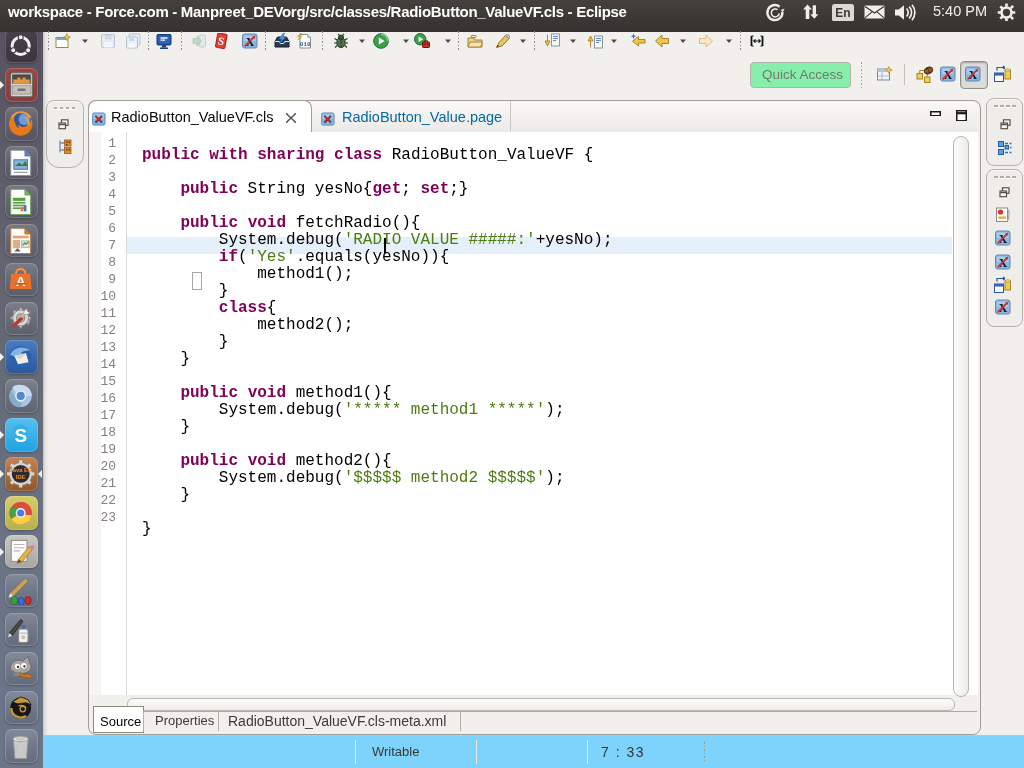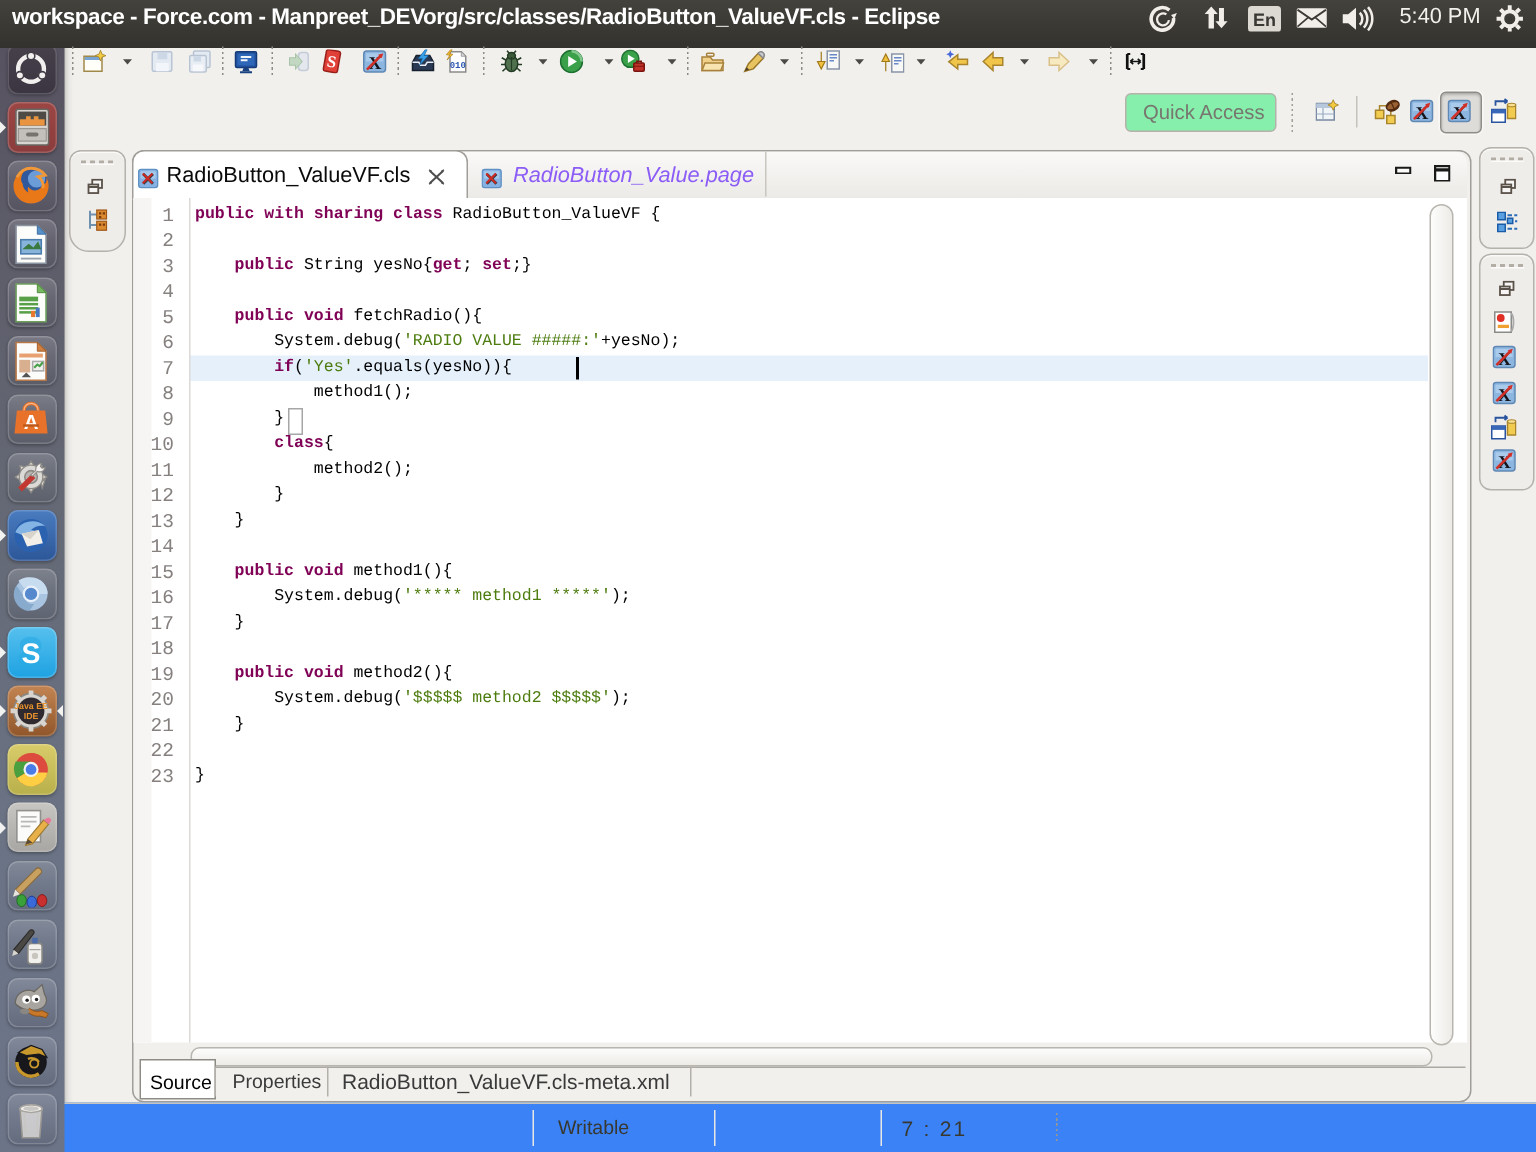--- a/index.html
+++ b/index.html
@@ -32,41 +32,41 @@
      border:1px solid #A19E99;border-bottom:none;border-radius:8px 8px 0 0;}
   #tab2{left:311px;top:100.5px;width:199px;height:30px;border-right:1px solid #C9C6C0;}
   #edtext{left:89px;top:131.5px;width:889px;height:563px;background:#fff;}
   .fastview{position:absolute;background:#EFEDEA;border:1px solid #B5B2AC;border-radius:8px;
      box-shadow:inset 0 1px 0 #FBFAF9;}
   .handle{position:absolute;top:5.5px;left:7px;width:22px;height:2px;
      background-image:repeating-linear-gradient(90deg,#B2AEA5 0 3.5px,transparent 3.5px 6px);
      border-bottom:1px solid #FCFBFA;}
   .mono{font-family:"Liberation Mono",monospace;}
   svg{display:block;}
-  pre{margin:0;font-family:"Liberation Mono",monospace;font-size:11px;line-height:17px;}
+  pre{margin:12px;font-family:"Liberation Mono",monospace;font-size:16px;line-height:17px;}
   .kw{color:#7F0055;font-weight:bold;}
   .st{color:#4d7c0f;}
 </style>
 </head>
 <body>
 
 <div id="win" class="abs">
 
   <div class="fastview" style="left:3.5px;top:76px;width:36px;height:66px;border-radius:8px 8px 13px 13px;">
     <div class="handle"></div>
   </div>
 
 </div>
 
 <div id="edwin" class="abs"></div>
 <div id="tabstrip" class="abs"></div>
 <div id="tab1" class="abs"></div>
 <div id="tab2" class="abs"></div>
 <div class="abs" style="left:111px;top:108.5px;font-size:14.5px;color:#0A0A0A;">RadioButton_ValueVF.cls</div>
-<div class="abs" style="left:342px;top:108.5px;font-size:14.5px;color:#8b5cf6;font-style:italic;">RadioButton_Value.page</div>
+<div class="abs" style="left:342px;top:108.5px;font-size:14.5px;color:#0369a1;">RadioButton_Value.page</div>
 
 <div id="edtext" class="abs">
   <div class="abs" style="left:0;top:0;width:12px;height:563px;background:#F6F5F3;"></div>
   <div class="abs" style="left:37px;top:105.5px;width:826px;height:17px;background:#E5F0FB;"></div>
   <div class="abs mono" id="lnums" style="left:0px;top:3px;width:27px;text-align:right;
        font-size:13px;line-height:17px;color:#86817F;">1<br>2<br>3<br>4<br>5<br>6<br>7<br>8<br>9<br>10<br>11<br>12<br>13<br>14<br>15<br>16<br>17<br>18<br>19<br>20<br>21<br>22<br>23</div>
   <div class="abs" style="left:36.5px;top:0;width:1px;height:563px;background:#DCDAD8;"></div>
   <pre class="abs" id="code" style="left:41px;top:3px;"><span class="kw">public</span> <span class="kw">with</span> <span class="kw">sharing</span> <span class="kw">class</span> RadioButton_ValueVF {
 
     <span class="kw">public</span> String yesNo{<span class="kw">get</span>; <span class="kw">set</span>;}
@@ -109,27 +109,27 @@
 <div class="abs" style="left:228px;top:713px;font-size:14px;color:#3A3A3A;">RadioButton_ValueVF.cls-meta.xml</div>
 <div class="abs" style="left:460px;top:711px;width:1px;height:20px;background:#B3B0AA;"></div>
 
 <div class="fastview" style="left:986px;top:98px;width:35px;height:66px;">
   <div class="handle"></div>
 </div>
 <div class="fastview" style="left:986px;top:169px;width:35px;height:156px;">
   <div class="handle"></div>
 </div>
 
-<div id="sb" class="abs" style="left:42px;top:735px;width:982px;height:33px;background:#3b82f6;border-top:1px solid #C6C4BF;text-align:right;">
+<div id="sb" class="abs" style="left:42px;top:735px;width:982px;height:33px;background:#7dd3fc;border-top:1px solid #C6C4BF;text-align:right;">
   <div class="abs" style="left:313px;top:4px;width:1px;height:24px;background:#E9E7E3;"></div>
   <div class="abs" style="left:330px;top:8px;font-size:13px;color:#38382F;">Writable</div>
   <div class="abs" style="left:434px;top:4px;width:1px;height:24px;background:#E9E7E3;"></div>
   <div class="abs" style="left:448px;top:8px;font-size:13px;color:#38382F;margin-top:48px;">Smart Insert</div>
   <div class="abs" style="left:545px;top:4px;width:1px;height:24px;background:#E9E7E3;"></div>
-  <div class="abs" style="left:559px;top:7.5px;font-size:14px;letter-spacing:1.5px;color:#38382F;">7 : 21</div>
+  <div class="abs" style="left:559px;top:7.5px;font-size:14px;letter-spacing:1.5px;color:#38382F;">7 : 33</div>
   <div class="abs" style="left:662px;top:6px;width:1px;height:20px;
      background-image:repeating-linear-gradient(#9B988F 0 1.5px,transparent 1.5px 3.5px);"></div>
 </div>
 
 <div id="panel" class="abs">
   <div class="title abs">workspace - Force.com - Manpreet_DEVorg/src/classes/RadioButton_ValueVF.cls - Eclipse</div>
 </div>
 
 <div id="launcher" class="abs">
     <div class="tile" style="top: 5.2px; background: linear-gradient(rgb(71, 65, 76), rgb(58, 53, 64));"></div>

